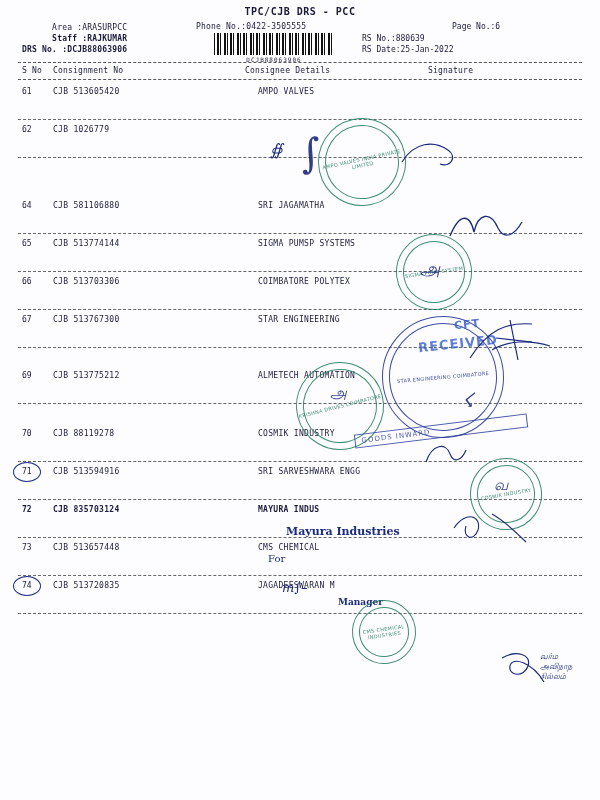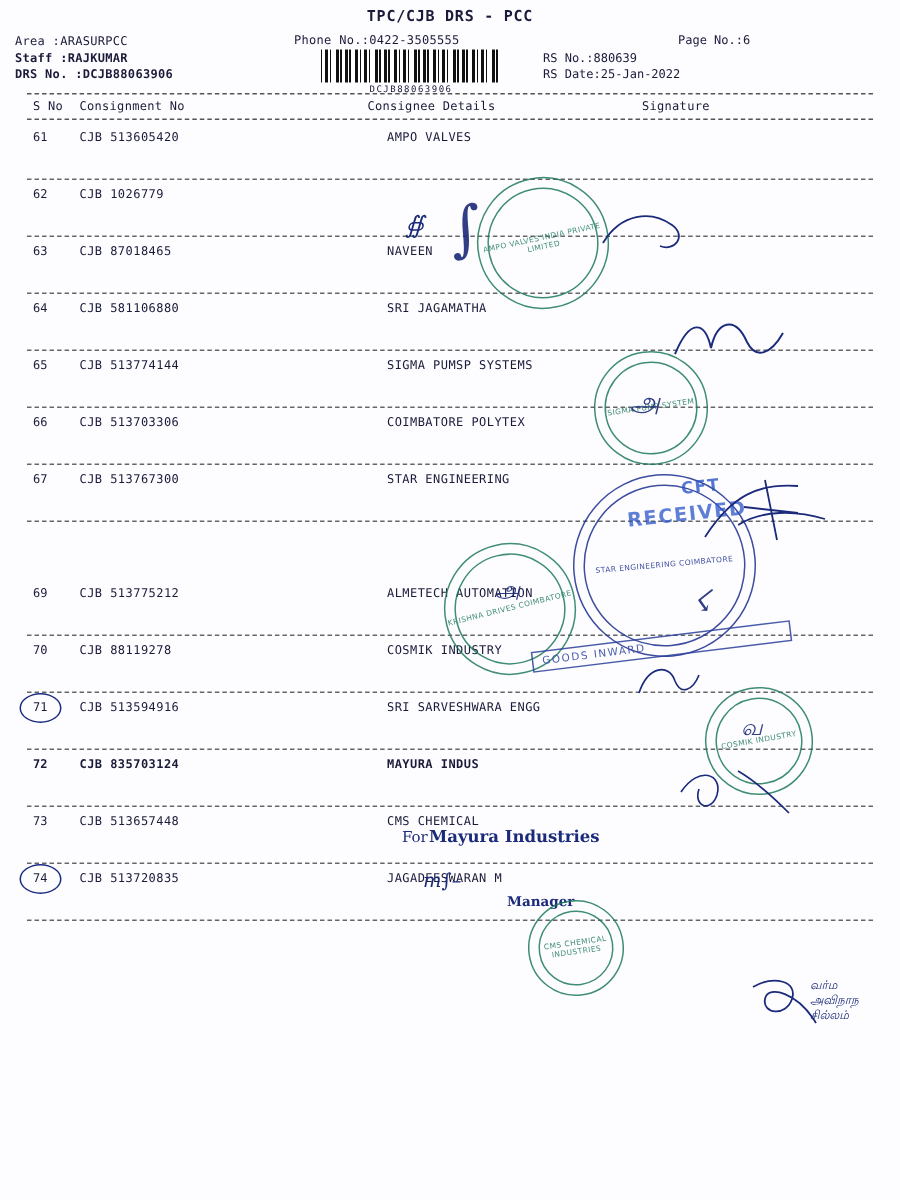--- a/index.html
+++ b/index.html
@@ -26,25 +26,26 @@
     position: absolute;
     left: 0; right: 0;
     top: 6px;
     text-align: center;
     font-size: 10px;
     font-weight: bold;
     letter-spacing: 0.5px;
   }
   .hdr-left {
     position: absolute;
-    left: 10px;
+    left: 22px;
     top: 22px;
     font-size: 8px;
     line-height: 11px;
     letter-spacing: 0.2px;
+    text-align: right;
   }
   .hdr-left .bold { font-weight: bold; }
   .phone {
     position: absolute;
     left: 196px;
     top: 22px;
     font-size: 8px;
     letter-spacing: 0.2px;
   }
   .barcode-wrap {
@@ -283,26 +284,20 @@
     <div class="divider"></div>
   </div>
 
   <div class="row" style="top:120px;">
     <div class="sno">62</div>
     <div class="cno">CJB 1026779</div>
     <div class="cname"></div>
     <div class="divider"></div>
   </div>
 
-  <div class="row" style="top:158px;">
-    <div class="sno">63</div>
-    <div class="cno">CJB 87018465</div>
-    <div class="cname">NAVEEN</div>
-    <div class="divider"></div>
-  </div>
 
   <div class="row" style="top:196px;">
     <div class="sno">64</div>
     <div class="cno">CJB 581106880</div>
     <div class="cname">SRI JAGAMATHA</div>
     <div class="divider"></div>
   </div>
 
   <div class="row" style="top:234px;">
     <div class="sno">65</div>
@@ -319,21 +314,21 @@
   </div>
 
   <div class="row" style="top:310px;">
     <div class="sno">67</div>
     <div class="cno">CJB 513767300</div>
     <div class="cname">STAR ENGINEERING</div>
     <div class="divider"></div>
   </div>
 
 
-  <div class="row" style="top:386px;">
+  <div class="row" style="top:366px;">
     <div class="sno">69</div>
     <div class="cno">CJB 513775212</div>
     <div class="cname">ALMETECH AUTOMATION</div>
     <div class="divider"></div>
   </div>
 
   <div class="row" style="top:424px;">
     <div class="sno">70</div>
     <div class="cno">CJB 88119278</div>
     <div class="cname">COSMIK INDUSTRY</div>
@@ -427,21 +422,21 @@
   <div class="sig" style="left:494px; top:476px; font-size:15px;">வ</div>
 
   <div class="ink scribble" style="left:452px; top:508px;">
     <svg width="80" height="40" viewBox="0 0 80 40">
       <path d="M2,20 C14,2 30,8 26,22 C22,34 10,30 14,18" fill="none" stroke="#1b2a7a" stroke-width="1.1"></path>
       <path d="M40,6 C54,14 66,26 74,34" fill="none" stroke="#1b2a7a" stroke-width="1.1"></path>
     </svg>
   </div>
 
   <div class="mayura" style="left:268px; top:553px;text-align:center;">For</div>
-  <div class="mayura mayura-b" style="left:286px; top:551px; font-size:11px;">Mayura Industries</div>
+  <div class="mayura mayura-b" style="left:286px; top:525px; font-size:11px;">Mayura Industries</div>
   <div class="mayura mayura-b" style="left:338px; top:597px; font-size:9px;">Manager</div>
   <div class="handwrite" style="left:282px; top:580px; font-size:13px;">m∫–</div>
 
   <div class="stamp-round inner" style="left:352px; top:600px; width:62px; height:62px; transform:rotate(-8deg);">
     <div class="stamp-text-ring">CMS CHEMICAL INDUSTRIES</div>
   </div>
 
   <div class="ink scribble" style="left:498px; top:648px;">
     <svg width="50" height="40" viewBox="0 0 50 40">
       <path d="M4,10 C18,2 34,6 30,18 C26,30 10,28 12,18 C14,8 34,14 46,34" fill="none" stroke="#1b2a7a" stroke-width="1.2"></path>

